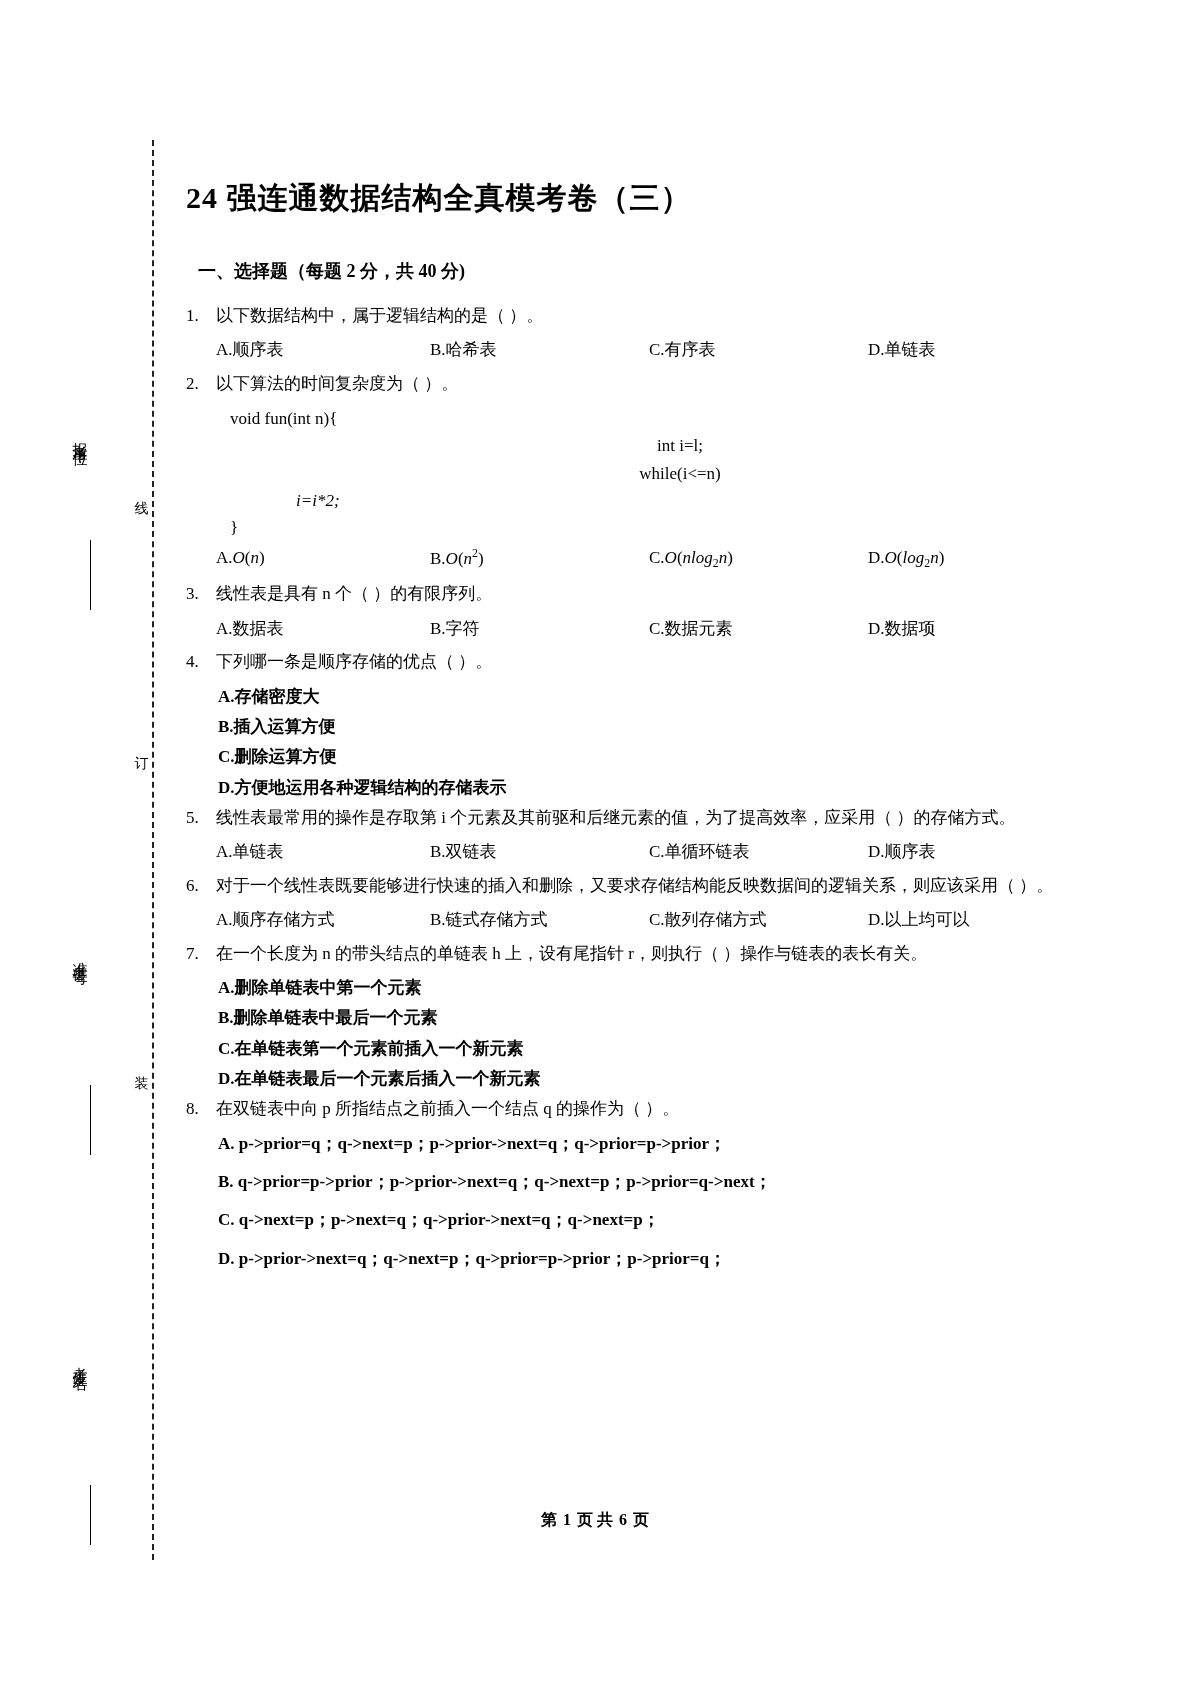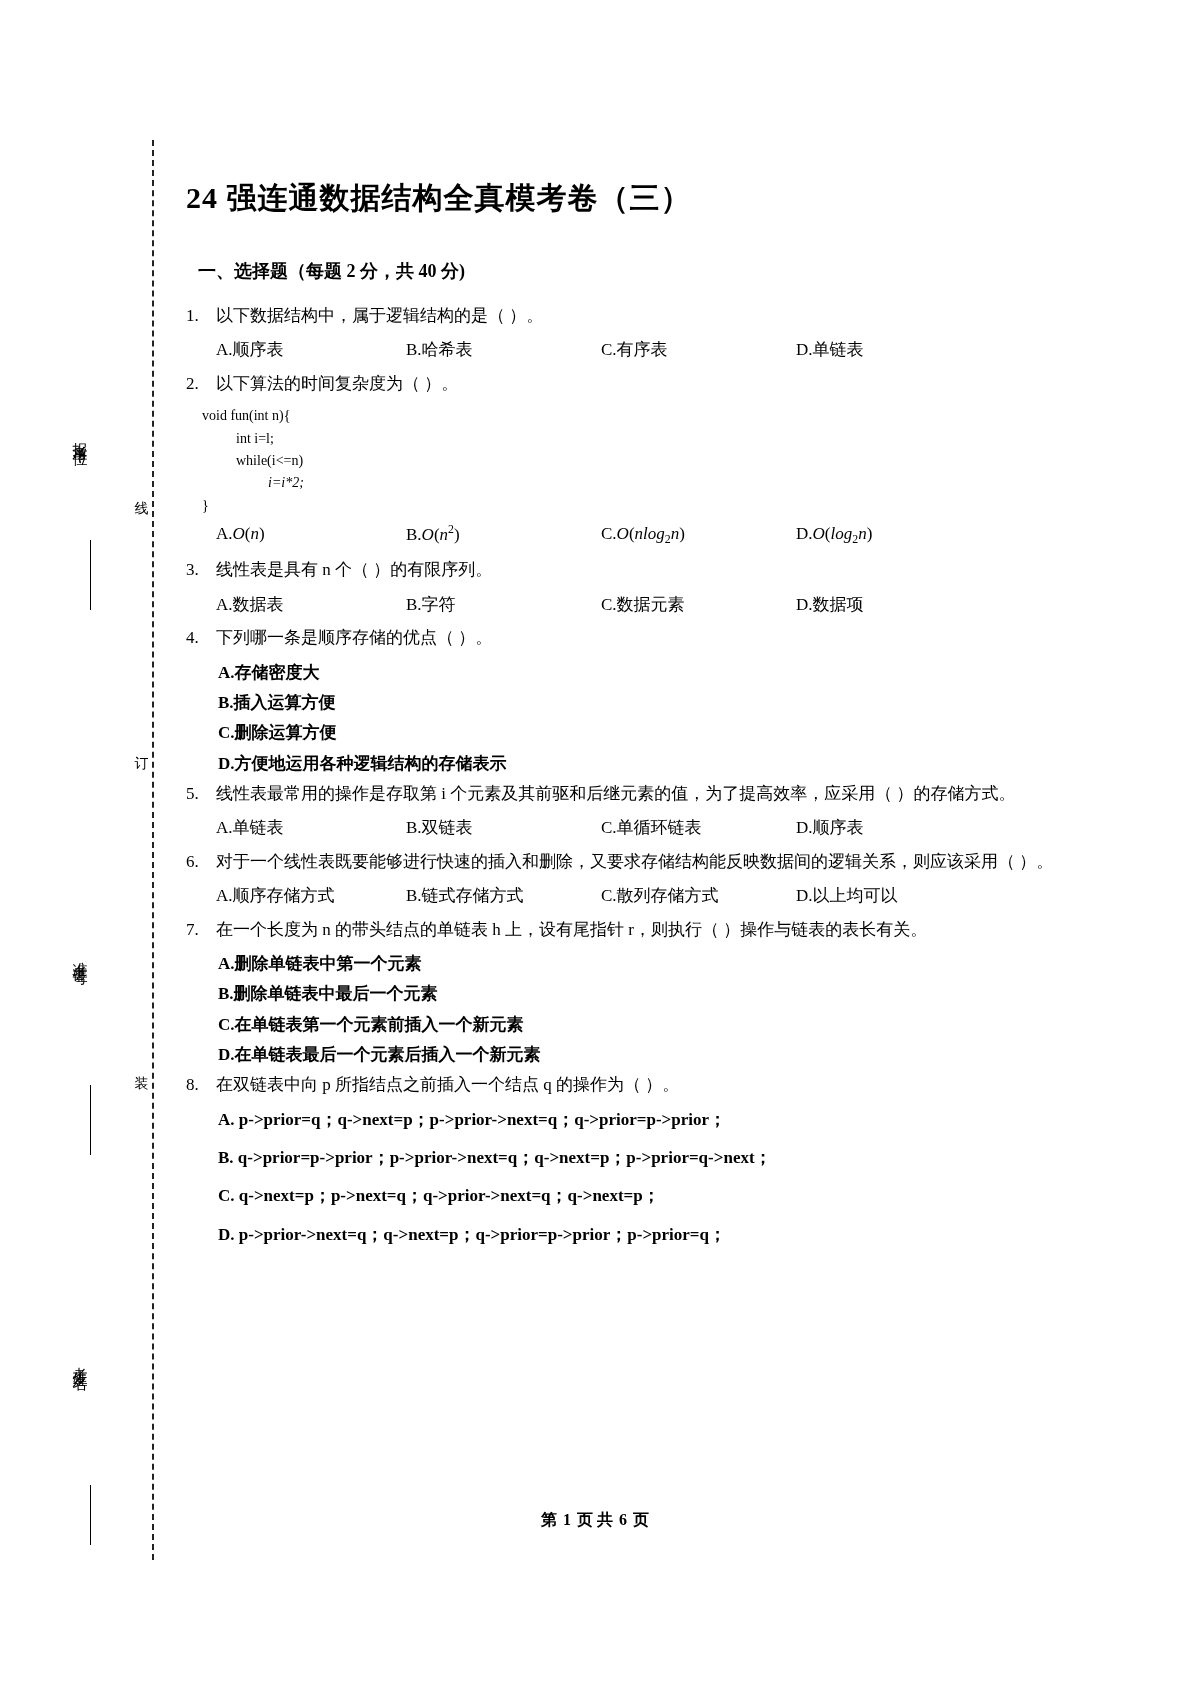--- a/index.html
+++ b/index.html
@@ -88,40 +88,41 @@
     text-align: left;
   }
   .q-body {
     flex: 1 1 auto;
   }
   .opts {
     display: flex;
     font-size: 17px;
     margin: 2px 0 8px 30px;
     line-height: 1.5;
+    gap: 24px;
   }
   .opt {
     flex: 0 0 auto;
   }
   .opt.w1 { width: 190px; }
   .opt.w2 { width: 195px; }
   .opt.w3 { width: 195px; }
   .opt.w4 { width: auto; }
   .opt-line {
     font-size: 17px;
     margin: 2px 0 4px 32px;
     line-height: 1.55;
     font-weight: bold;
   }
   .code {
-    margin: 4px 0 4px 16px;
-    font-size: 14px;
+    margin: 4px 0 4px 44px;
+    font-size: 17px;
     line-height: 1.6;
   }
-  .code .ind1 { padding-left: 34px; }
+  .code .ind1 { padding-left: 34px; text-align: center; }
   .code .ind2 { padding-left: 66px; font-style: italic; }
   .mathit {
     font-style: italic;
     font-family: "Liberation Serif", "DejaVu Serif", serif;
   }
   sub { font-size: 70%; }
   sup { font-size: 70%; }
   .footer {
     position: absolute;
     left: 0;

